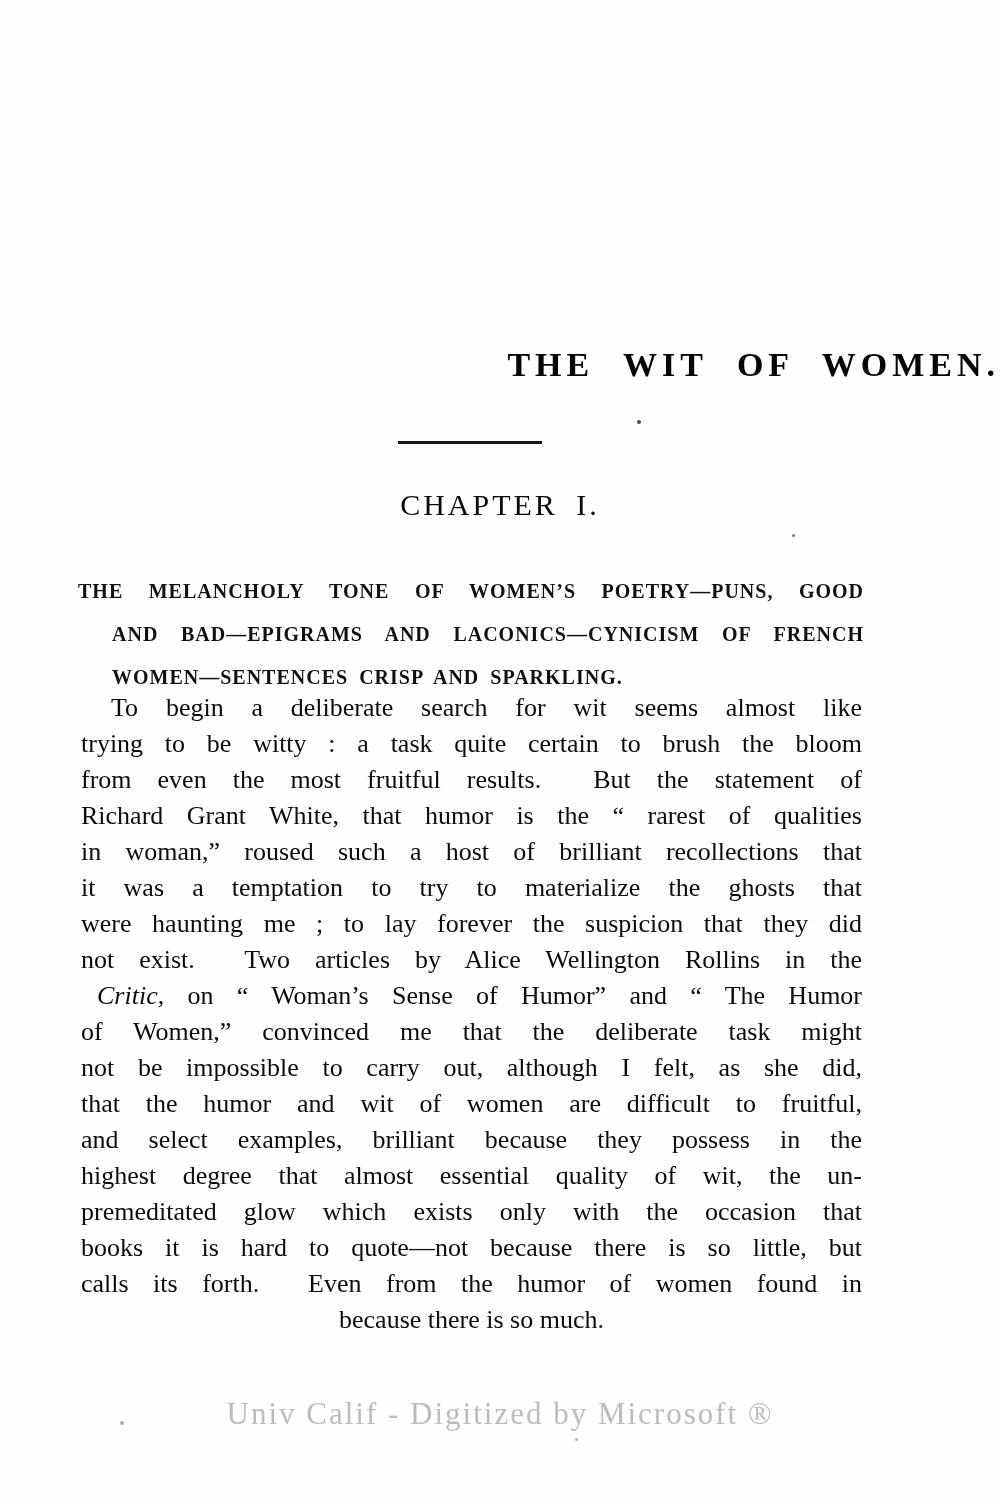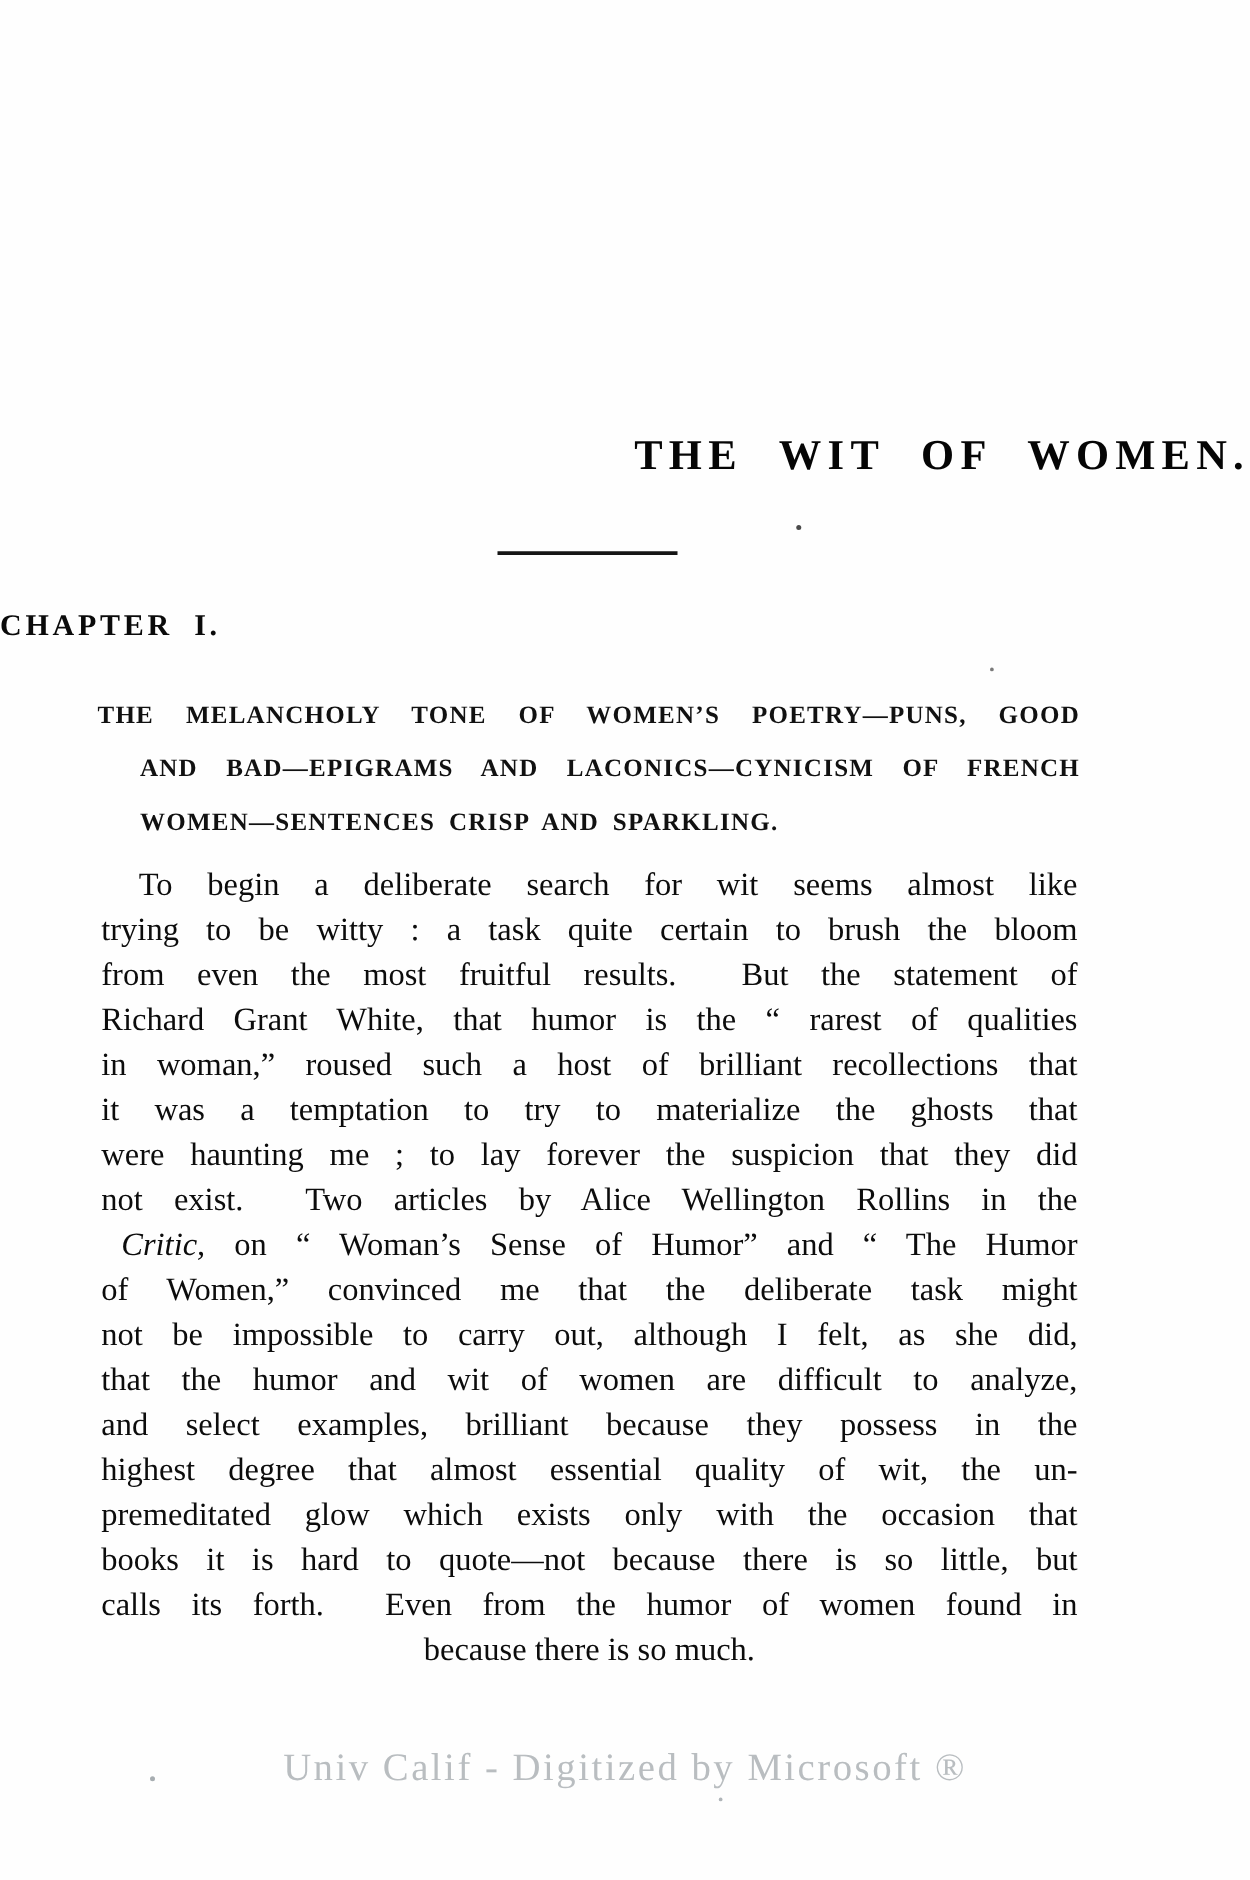--- a/index.html
+++ b/index.html
@@ -38,29 +38,30 @@
     left: 398px;
     width: 144px;
     height: 3px;
     background: #151515;
   }
   .chapter-heading {
     position: absolute;
     top: 488px;
     left: 0;
     width: 100%;
-    font-size: 24px;
-    font-weight: bold;
+    text-align: center;
+    font-size: 30px;
+    font-weight: normal;
     letter-spacing: 3px;
     word-spacing: 8px;
     color: #0a0a0a;
   }
   .chapter-summary {
     position: absolute;
-    top: 551px;
+    top: 570px;
     left: 78px;
     width: 786px;
     font-size: 20px;
     font-weight: bold;
     letter-spacing: 1px;
     word-spacing: 5px;
     line-height: 43px;
     color: #111;
   }
   .summary-line.jl {
@@ -138,21 +139,21 @@
     <div class="body-line jl">trying to be witty : a task quite certain to brush the bloom</div>
     <div class="body-line jl">from even the most fruitful results.&nbsp; But the statement of</div>
     <div class="body-line jl">Richard Grant White, that humor is the “ rarest of qualities</div>
     <div class="body-line jl">in woman,” roused such a host of brilliant recollections that</div>
     <div class="body-line jl">it was a temptation to try to materialize the ghosts that</div>
     <div class="body-line jl">were haunting me ; to lay forever the suspicion that they did</div>
     <div class="body-line jl">not exist.&nbsp; Two articles by Alice Wellington Rollins in the</div>
     <div class="body-line jl"><span class="italic">Critic,</span> <span>on “ Woman’s Sense of Humor” and “ The Humor</span></div>
     <div class="body-line jl">of Women,” convinced me that the deliberate task might</div>
     <div class="body-line jl">not be impossible to carry out, although I felt, as she did,</div>
-    <div class="body-line jl">that the humor and wit of women are difficult to analyze,</div>
+    <div class="body-line jl">that the humor and wit of women are difficult to fruitful,</div>
     <div class="body-line jl">and select examples, brilliant because they possess in the</div>
     <div class="body-line jl">highest degree that almost essential quality of wit, the un-</div>
     <div class="body-line jl">premeditated glow which exists only with the occasion that</div>
     <div class="body-line jl">books it is hard to quote—not because there is so little, but</div>
     <div class="body-line jl">calls its forth.&nbsp; Even from the humor of women found in</div>
     <div class="body-line last">because there is so much.</div>
   </div>
 
   <div class="digitization-watermark">Univ Calif - Digitized by Microsoft ®</div>
 

